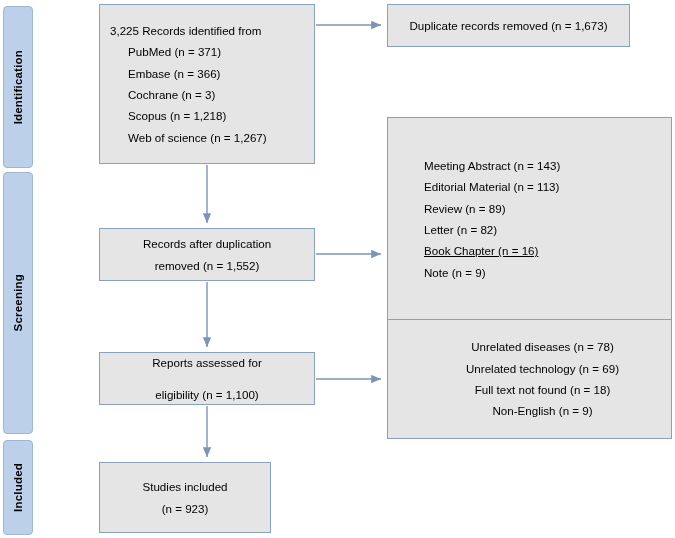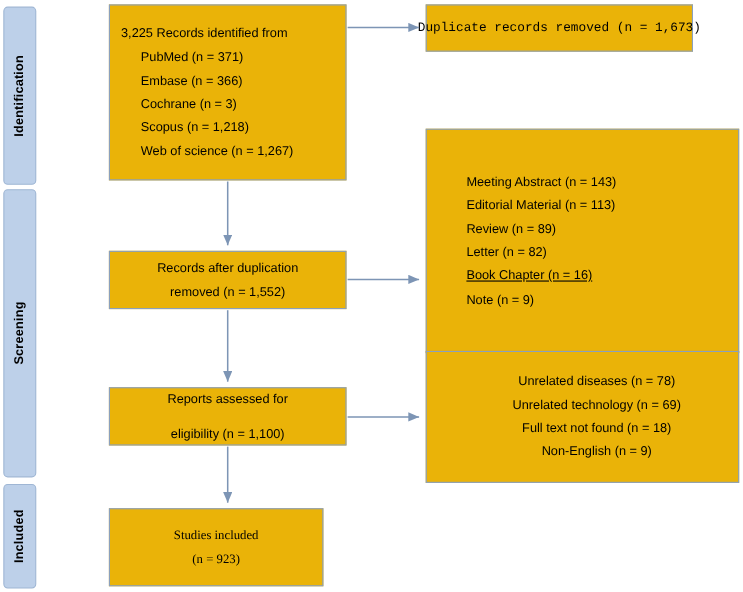--- a/index.html
+++ b/index.html
@@ -36,21 +36,21 @@
     transform: rotate(180deg);
     font-size: 11.5px;
     font-weight: bold;
     letter-spacing: 0.2px;
     color: #000;
     white-space: nowrap;
   }
   
   .box {
     position: absolute;
-    background: #eab308;
+    background: #e5e5e5;
     border: 1px solid #8aa0bd;
     box-sizing: border-box;
     display: flex;
     flex-direction: column;
     justify-content: center;
     padding: 7px 10px;
   }
   .box.center {
     align-items: center;
     text-align: center;
@@ -95,21 +95,21 @@
 
   <div class="box indent" style="left:99px; top:4px; width:216px; height:160px;">
     <div class="line">3,225 Records identified from</div>
     <div class="line sub">PubMed (n = 371)</div>
     <div class="line sub">Embase (n = 366)</div>
     <div class="line sub">Cochrane (n = 3)</div>
     <div class="line sub">Scopus (n = 1,218)</div>
     <div class="line sub">Web of science (n = 1,267)</div>
   </div>
 
-  <div class="box center" style="left:387px; top:4px; width:243px; height:43px;font-family:Liberation Mono, monospace;">
+  <div class="box center" style="left:387px; top:4px; width:243px; height:43px;">
     <div class="line">Duplicate records removed (n = 1,673)</div>
   </div>
 
   <div class="box" style="left:387px; top:117px; width:285px; height:204px;">
     <div class="line" style="padding-left:26px;">Meeting Abstract (n = 143)</div>
     <div class="line" style="padding-left:26px;">Editorial Material (n = 113)</div>
     <div class="line" style="padding-left:26px;">Review (n = 89)</div>
     <div class="line" style="padding-left:26px;">Letter (n = 82)</div>
     <div class="line" style="padding-left:26px;text-decoration:underline;">Book Chapter (n = 16)</div>
     <div class="line" style="padding-left:26px;">Note (n = 9)</div>
@@ -125,21 +125,21 @@
     <div class="line" style="padding-left:26px;">Unrelated technology (n = 69)</div>
     <div class="line" style="padding-left:26px;">Full text not found (n = 18)</div>
     <div class="line" style="padding-left:26px;">Non-English (n = 9)</div>
   </div>
 
   <div class="box center" style="left:99px; top:352px; width:216px; height:53px;gap:11px;">
     <div class="line">Reports assessed for</div>
     <div class="line">eligibility (n = 1,100)</div>
   </div>
 
-  <div class="box center" style="left:99px; top:462px; width:195px; height:71px;font-family:Liberation Serif, serif;">
+  <div class="box center" style="left:99px; top:462px; width:172px; height:71px;">
     <div class="line">Studies included</div>
     <div class="line">(n = 923)</div>
   </div>
 
   <svg class="arrows" viewBox="0 0 675 538">
     <defs>
       <marker id="ah" markerWidth="8" markerHeight="8" refX="7" refY="3" orient="auto" markerUnits="strokeWidth">
         <path d="M0,0 L7,3 L0,6 z" fill="#7d95b5"></path>
       </marker>
     </defs>

